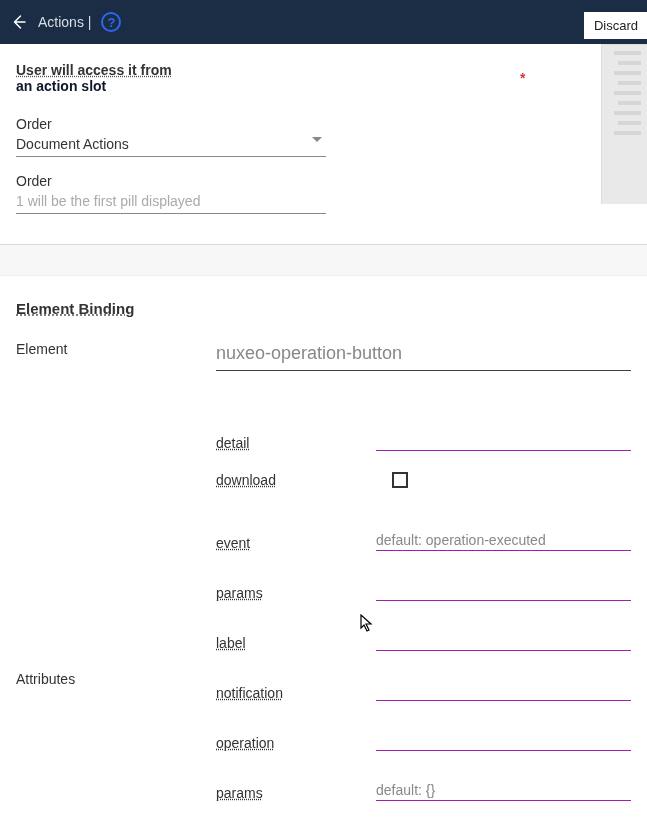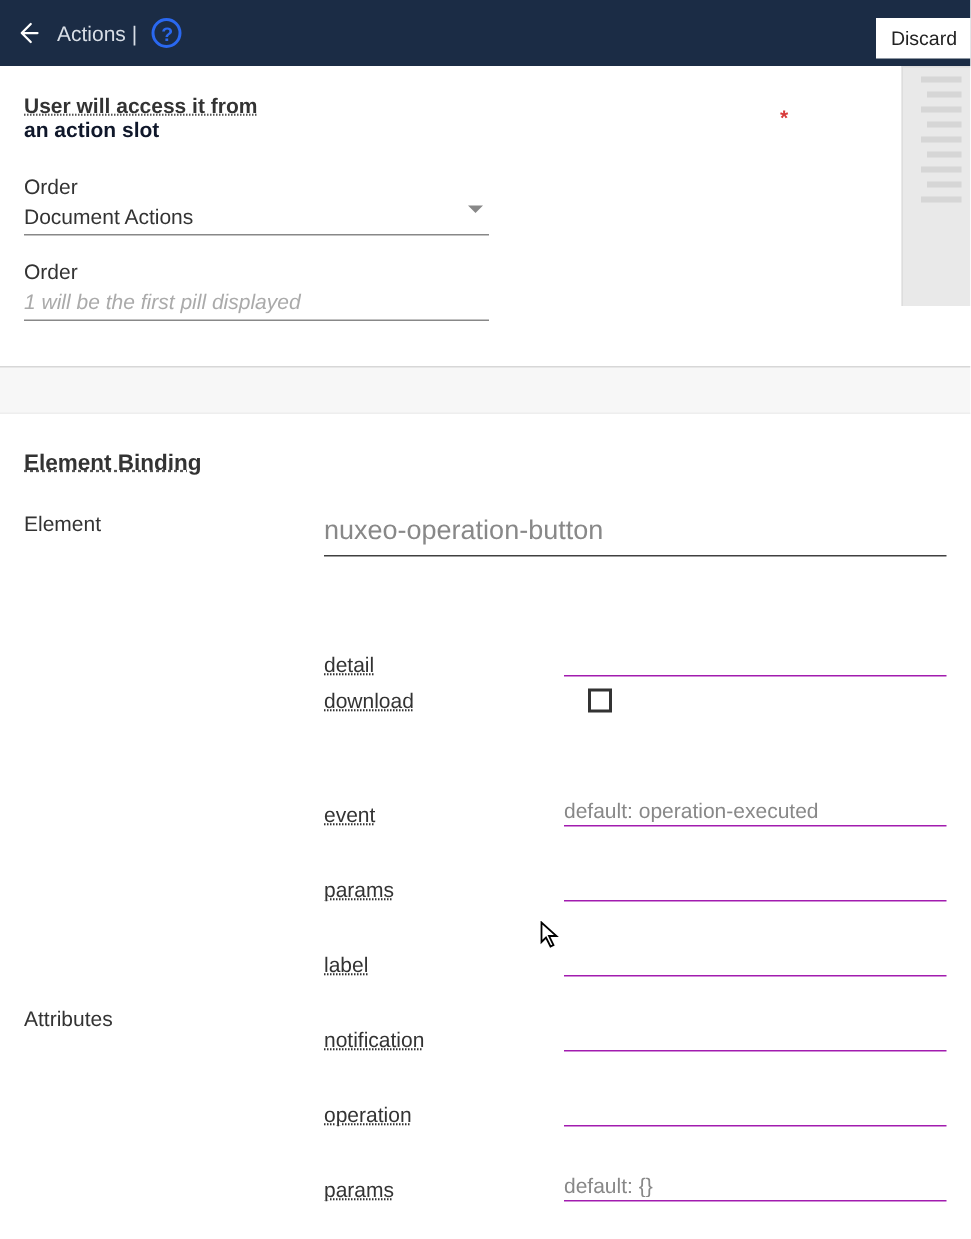--- a/index.html
+++ b/index.html
@@ -107,21 +107,20 @@
     border-top: 5px solid #888;
     pointer-events: none;
   }
   .text-input {
     width: 100%;
     border: none;
     border-bottom: 1px solid #888;
     font-size: 14px;
     padding: 4px 0;
     background: transparent;
-    font-style: italic;
   }
   .text-input::placeholder { color: #aaa; }
   .preview-pane {
     position: absolute;
     top: 0;
     right: 0;
     width: 46px;
     height: 160px;
     background: #e9e9e9;
     border-top: 1px solid #ddd;
@@ -281,21 +280,21 @@
     <input class="element-field" type="text" readonly="" value="nuxeo-operation-button" style="">
   </div>
 
   <div class="attributes-wrapper">
     <div class="attributes-label">Attributes</div>
     <div class="attributes-list" id="attr-list">
         <div class="attr-row">
           <span class="attr-name">detail</span>
           <input type="text" class="attr-input" style="">
         </div>
-        <div class="attr-row" style="align-items: flex-start; gap: 16px;">
+        <div class="attr-row" style="align-items: center; gap: 16px;">
           <span class="attr-name">download</span>
           <div class="checkbox-cell">
             <div class="checkbox"></div>
           </div>
         </div>
         <div class="attr-row">
           <span class="attr-name">event</span>
           <input type="text" class="attr-input" placeholder="default: operation-executed" style="">
         </div>
         <div class="attr-row">

